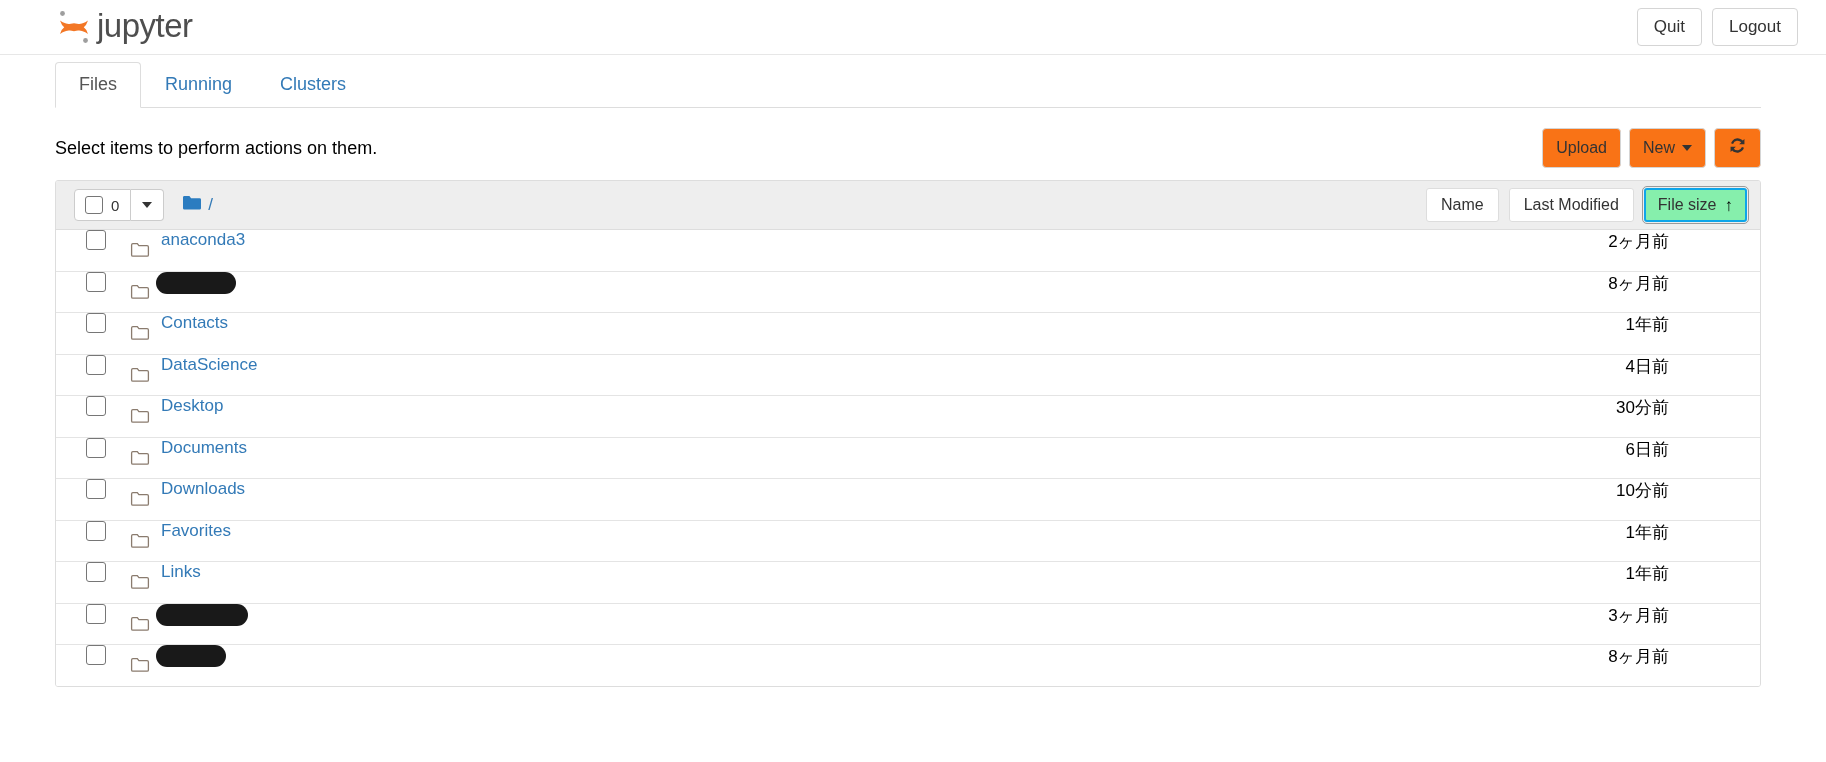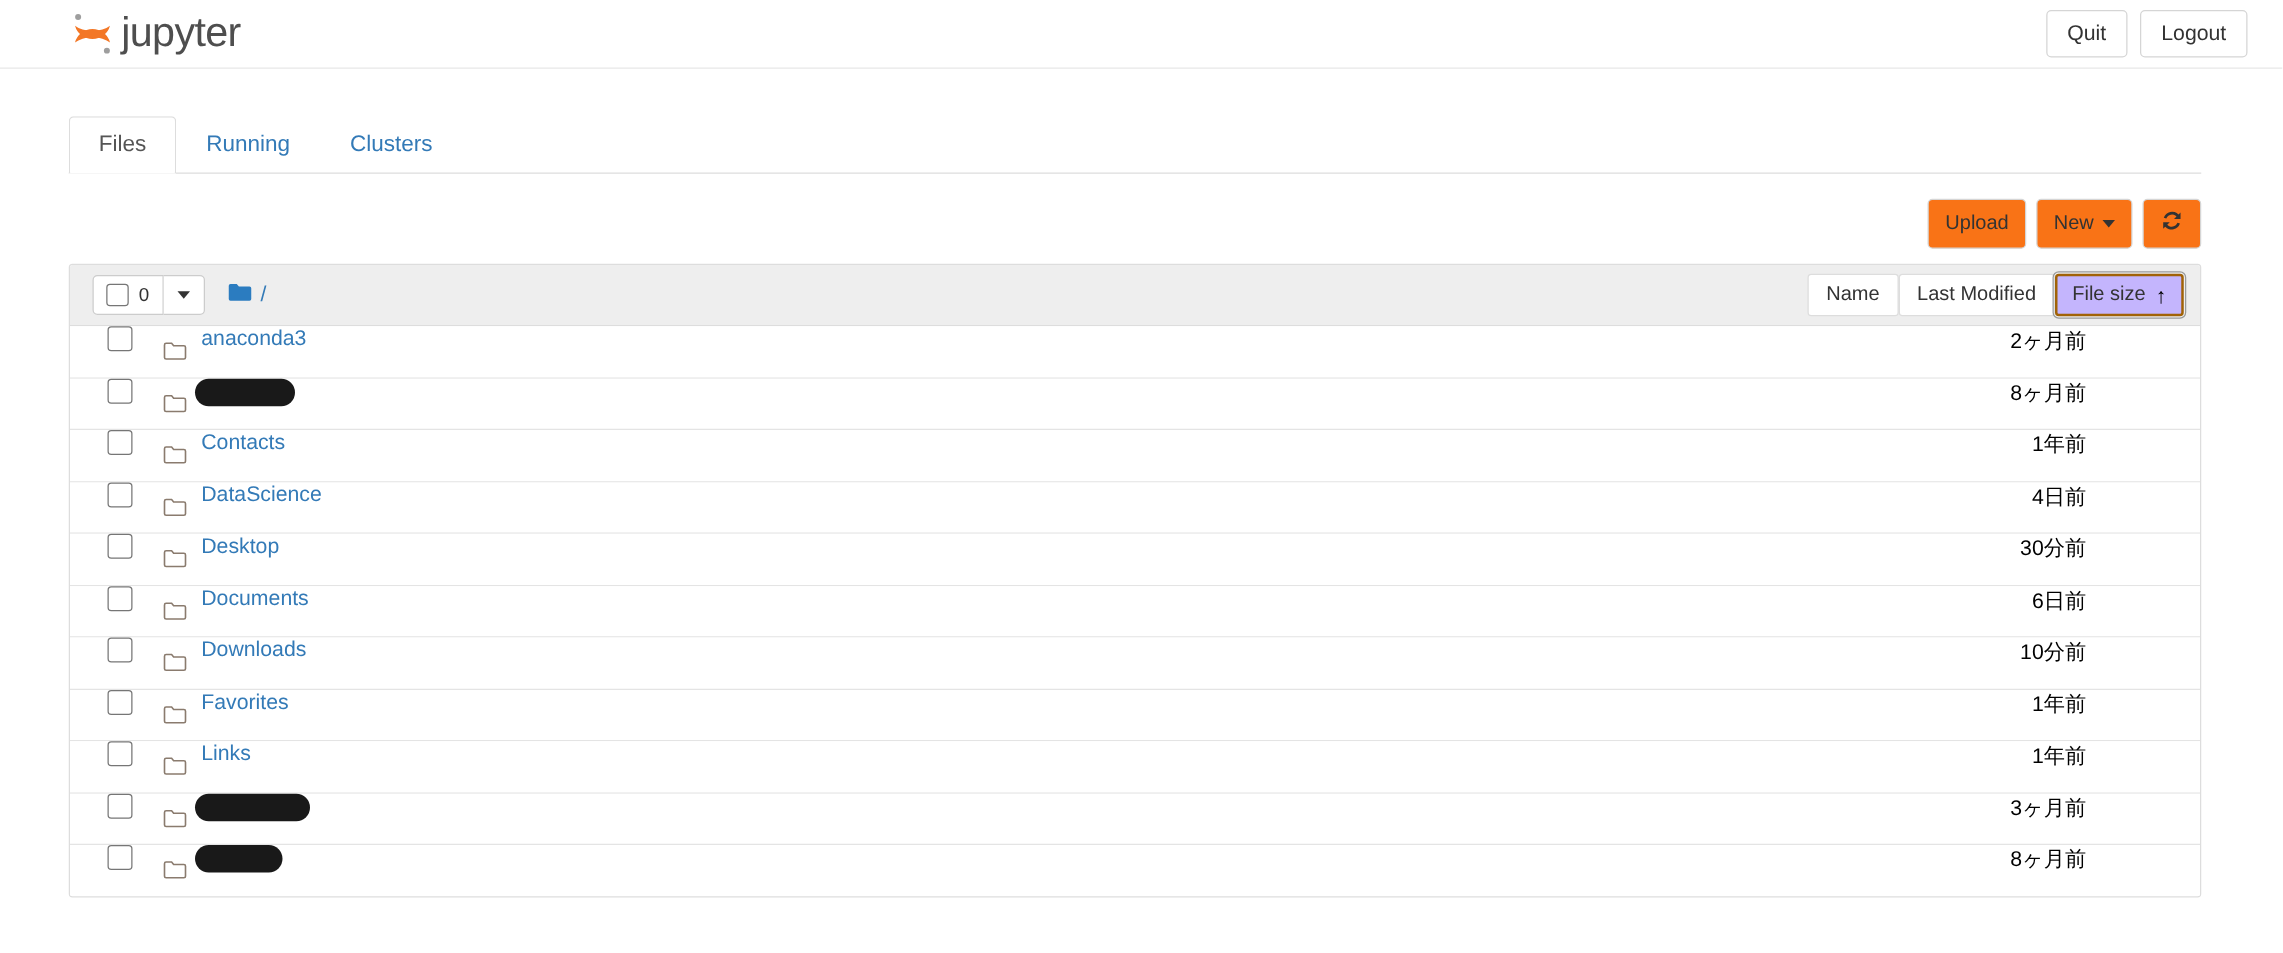--- a/index.html
+++ b/index.html
@@ -33,21 +33,21 @@
     background: #ffffff;
     border: 1px solid #d5d5d5;
     border-radius: 4px;
     color: #333333;
     font-size: 17px;
     font-family: "Liberation Sans", sans-serif;
     padding: 8px 16px;
     line-height: 1.2;
     cursor: pointer;
   }
-  .content { position: absolute; left: 55px; top: 72px; width: 1706px; }
+  .content { position: absolute; left: 55px; top: 41px; width: 1706px; }
 
   
   .tabs {
     display: flex;
     align-items: flex-end;
     border-bottom: 1px solid #dddddd;
     margin-top: 22px;
     height: 44px;
   }
   .tab {
@@ -136,36 +136,36 @@
     height: 30px; width: 32px;
     display: flex; align-items: center; justify-content: center;
     cursor: pointer;
   }
   .breadcrumb {
     display: flex; align-items: center; gap: 6px;
     margin-left: 18px;
   }
   .crumb-link { font-size: 17px; color: #337ab7; text-decoration: none; cursor: pointer; }
 
-  .sortgroup { margin-left: auto; display: flex; align-items: flex-start; }
+  .sortgroup { margin-left: auto; display: flex; gap: 10px; align-items: flex-start; }
   .sort-btn {
     background: #ffffff;
     border: 1px solid #dddddd;
     border-radius: 3px;
     font-size: 16px;
     font-family: "Liberation Sans", sans-serif;
     color: #333333;
     padding: 6px 14px;
     line-height: 1.2;
     cursor: pointer;
     display: flex; align-items: center; gap: 8px;
   }
   .sort-btn.focused {
-    border: 2px solid #a16207;
-    background: #c4b5fd;
+    border: 2px solid #0ea5e9;
+    background: #86efac;
     outline: 1px solid #9a9a9a;
     outline-offset: 1px;
     font-weight: 400;
     padding: 5px 12px;
   }
   .arrow-up { font-size: 17px; line-height: 1; color: #000000; font-weight: bold; }
 
   
   .row {
     display: flex; 
@@ -234,20 +234,21 @@
 
   <div class="content">
 
     <div class="tabs">
       <div class="tab active">Files</div>
       <div class="tab">Running</div>
       <div class="tab">Clusters</div>
     </div>
 
     <div class="toolbar">
+      <div class="toolbar-msg">Select items to perform actions on them.</div>
       <div class="toolbar-right">
         <button class="tbtn">
           <span>Upload</span>
         </button>
         <button class="tbtn">
           <span>New</span>
           <span class="caret"></span>
         </button>
         <button class="tbtn">
           <span>

